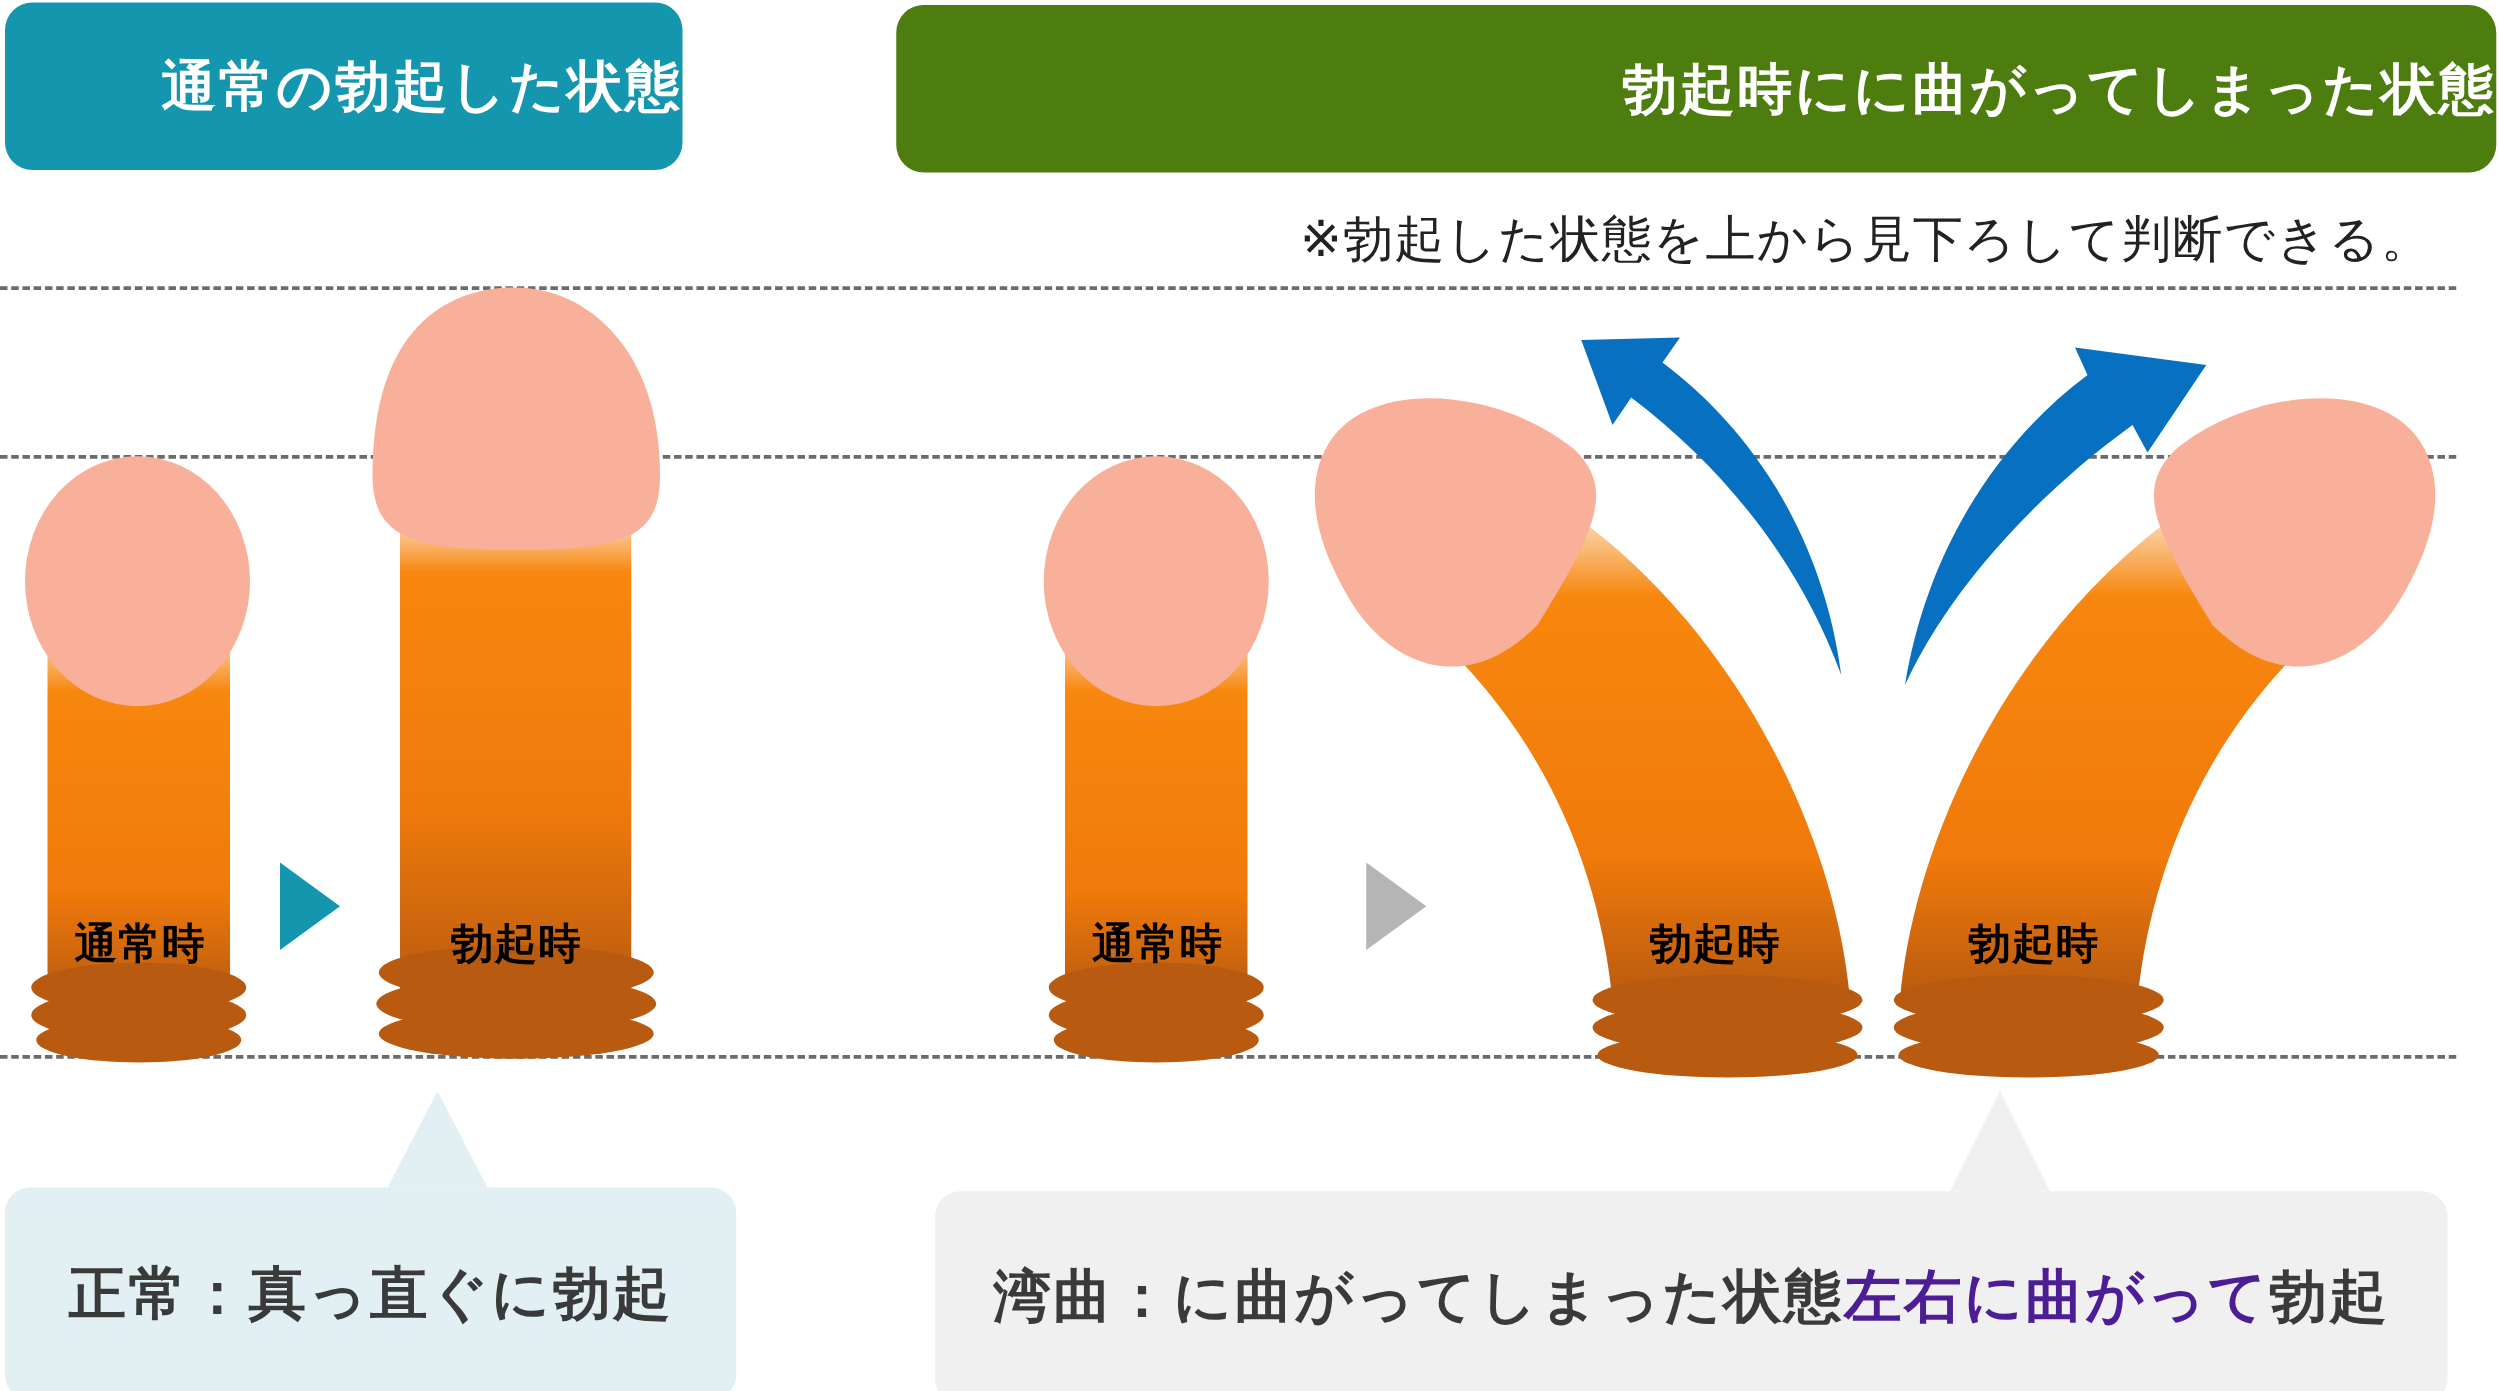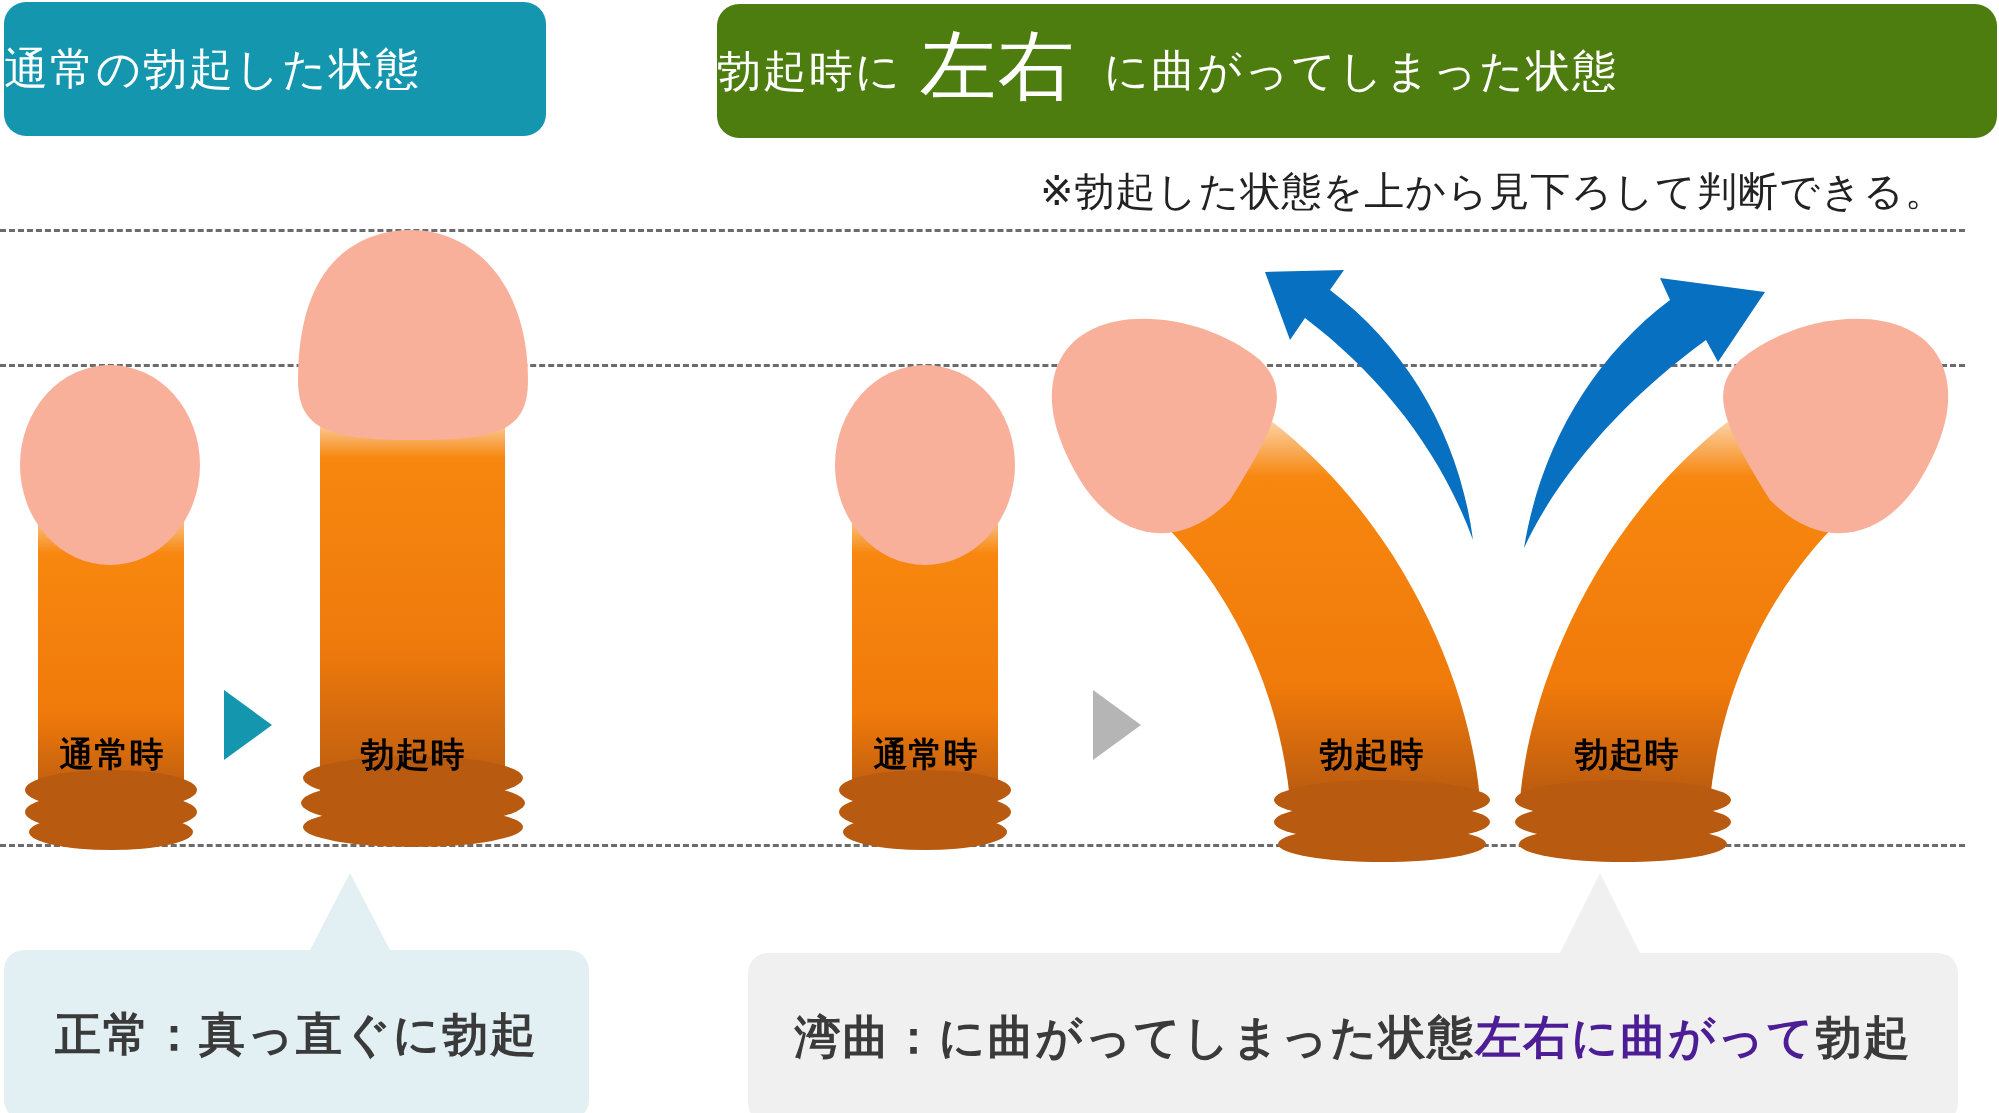--- a/index.html
+++ b/index.html
@@ -2,22 +2,22 @@
 <html><head>
   <meta charset="utf-8">
   <style>
     * { box-sizing: border-box; margin: 0; padding: 0; }
     html, body { width: 1999px; height: 1113px; background: #ffffff; overflow: hidden; }
     body { position: relative; font-family: "DejaVu Sans", "Liberation Sans", sans-serif; }
 
     .abs { position: absolute; }
 
     .header-box {
-      display: flex; align-items: center; justify-content: flex-start;
-      color: #ffffff; font-weight: normal; border-radius: 22px;
+      display: flex; align-items: center; justify-content: flex-end;
+      color: #ffffff; font-weight: bold; border-radius: 22px;
     }
     #hdr-normal { left: 4px; top: 2px; width: 542px; height: 134px; background: #1497AE; font-size: 44px; letter-spacing: 2px; }
     #hdr-curved { left: 717px; top: 4px; width: 1280px; height: 134px; background: #4d7c0f; font-size: 44px; letter-spacing: 2px; }
     #hdr-curved .big { font-size: 76px; margin: 0 28px 8px 18px; }
 
     #note { left: 1040px; top: 164px; width: 940px; text-align: left; font-size: 40px; color: #222; letter-spacing: 1px; }
 
     .guide { left: 0; width: 1965px; height: 0; border-top: 3px dashed #6b6b6b; }
 
     svg { position: absolute; left: 0; top: 0; }
@@ -36,21 +36,20 @@
     .red { color: #4c1d95; }
   </style>
 </head>
 <body>
 
 <div id="hdr-normal" class="abs header-box">
   <span>通常の勃起した状態</span>
 </div>
 <div id="hdr-curved" class="abs header-box">
   <span>勃起時に</span>
-  <span class="big">左右</span>
   <span>に曲がってしまった状態</span>
 </div>
 
 <div id="note" class="abs">※勃起した状態を上から見下ろして判断できる。</div>
 
 <div class="abs guide" style="top:229px;"></div>
 <div class="abs guide" style="top:364px;"></div>
 <div class="abs guide" style="top:844px;"></div>
 
 <svg width="1999" height="1113" viewBox="0 0 1999 1113">

